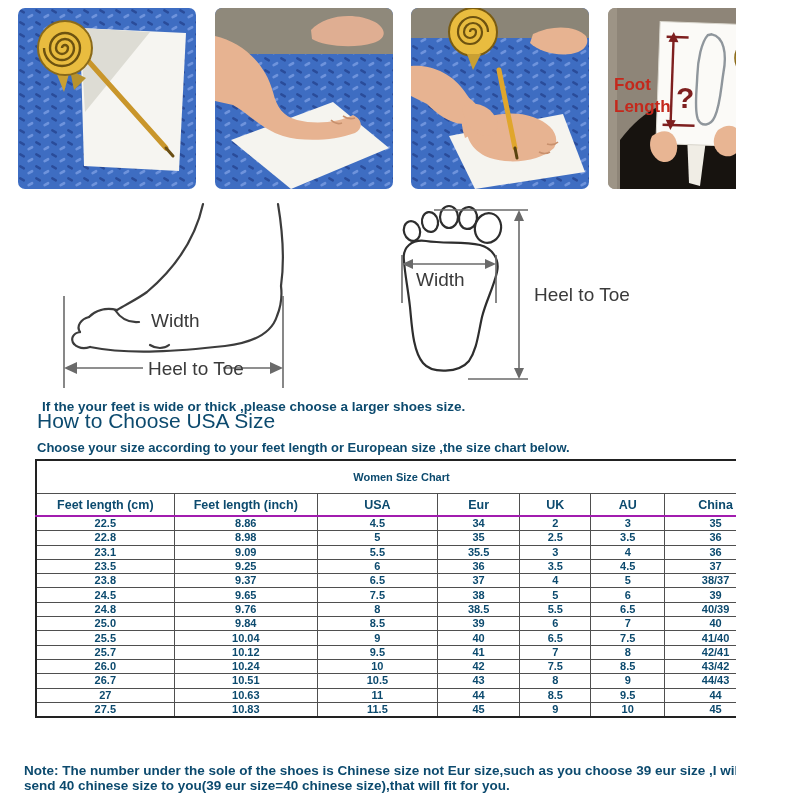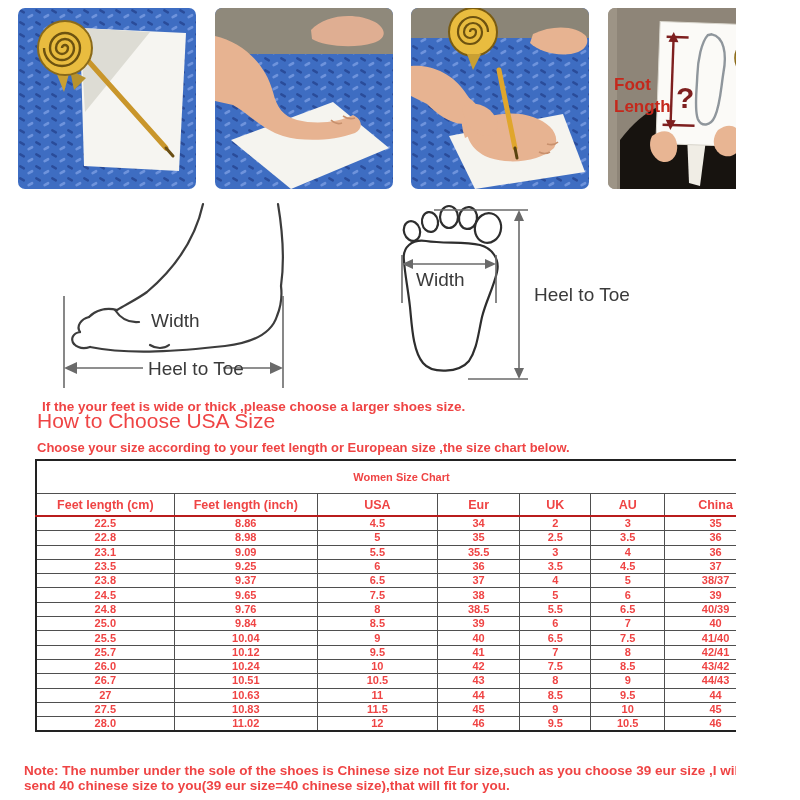--- a/index.html
+++ b/index.html
@@ -1,37 +1,37 @@
 <!DOCTYPE html>
 <html><head>
 <meta charset="utf-8">
 <style>
   html,body{margin:0;padding:0;background:#fff;}
   .page{position:relative;width:736px;height:800px;background:#fff;overflow:hidden;
-        font-family:"Liberation Sans",sans-serif;color:#ef4444;}
+        font-family:"Liberation Sans",sans-serif;color:#0c4a6e;}
   
   .photos-row{position:absolute;top:8px;left:18px;width:768px;height:182px;
               display:flex;justify-content:space-between;}
   .photo{width:178px;height:181px;border-radius:7px;overflow:hidden;flex:0 0 auto;}
   .photo svg{display:block;width:100%;height:100%;}
   
   .diagram-side{position:absolute;left:55px;top:198px;}
   .diagram-sole{position:absolute;left:372px;top:197px;}
   .diag-label{font-family:"Liberation Sans",sans-serif;font-size:19px;fill:#3a3a3a;}
   
   .wide-note{position:absolute;left:42px;top:399px;font-size:13.5px;font-weight:600;}
   .howto-heading{position:absolute;left:37px;top:409px;font-size:21px;font-weight:400;}
   .sub-instruction{position:absolute;left:37px;top:440px;font-size:13px;font-weight:600;}
   
   .size-table{position:absolute;left:35px;top:459px;width:733px;border-collapse:collapse;
               table-layout:fixed;border:2px solid #222;}
   .size-table th,.size-table td{border:1px solid #4f4f4f;text-align:center;padding:0;
               overflow:hidden;white-space:nowrap;}
   .size-table .title-cell{height:32px;font-size:11px;font-weight:800;}
-  .size-table .col-head th{height:21px;font-size:12.5px;font-weight:800;border-bottom:2px solid #b91c1c;margin-top:28px;}
+  .size-table .col-head th{height:21px;font-size:12.5px;font-weight:800;border-bottom:2px solid #a21caf;margin-top:28px;}
   .size-table td{height:13.3px;font-size:11px;font-weight:600;line-height:1;}
   
   .footnote{position:absolute;left:24px;top:763px;width:745px;font-size:13.5px;
             font-weight:700;line-height:15px;}
 </style>
 </head>
 <body>
 
 <div class="page">
 
@@ -353,27 +353,18 @@
         </tr>
         <tr>
           <td>27.5</td>
           <td>10.83</td>
           <td>11.5</td>
           <td>45</td>
           <td>9</td>
           <td>10</td>
           <td>45</td>
         </tr>
-        <tr>
-          <td>28.0</td>
-          <td>11.02</td>
-          <td>12</td>
-          <td>46</td>
-          <td>9.5</td>
-          <td>10.5</td>
-          <td>46</td>
-        </tr>
       </tbody>
   </table>
 
   <div class="footnote">Note: The number under the sole of the shoes is Chinese size not Eur size,such as you choose 39 eur size ,I will send 40 chinese size to you(39 eur size=40 chinese size),that will fit for you.</div>
 
 </div>
 
 </body></html>

